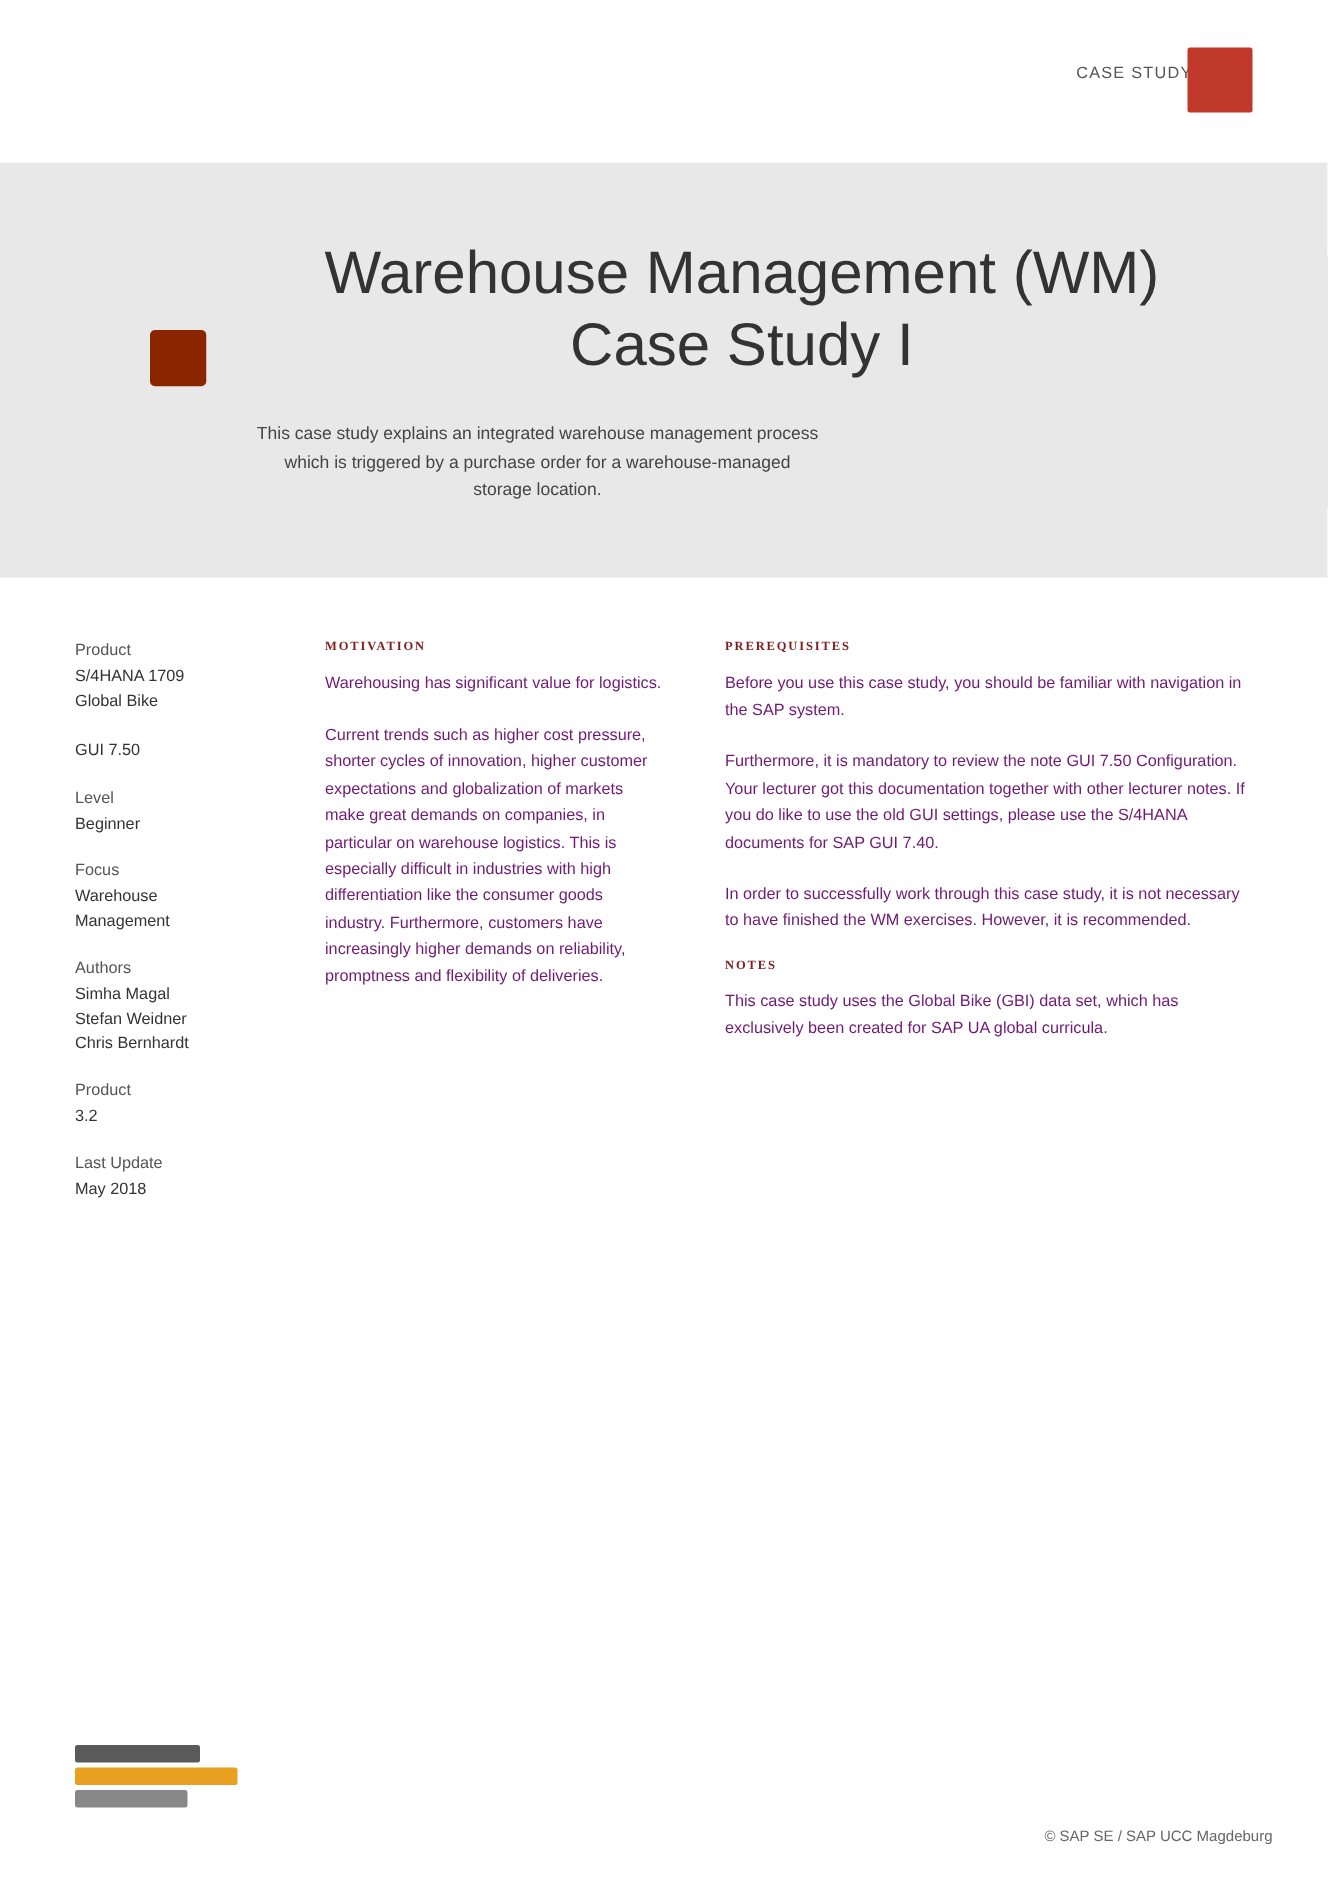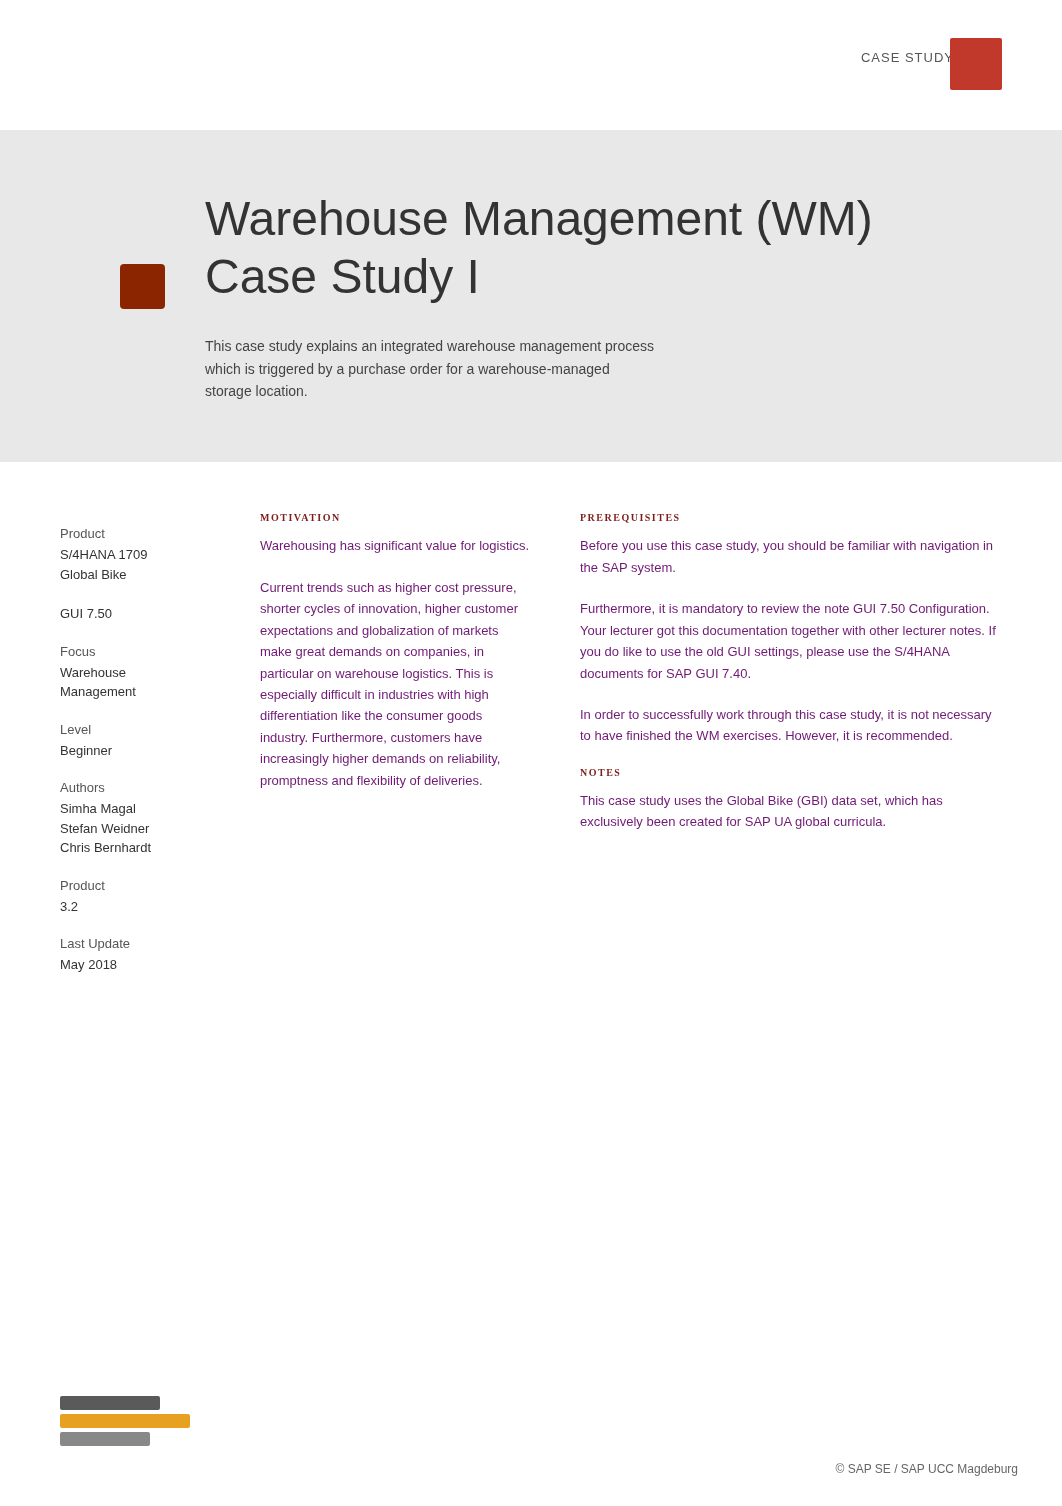--- a/index.html
+++ b/index.html
@@ -46,20 +46,21 @@
     }
 
     
     .hero-section {
       background: #e8e8e8;
       padding: 60px 80px 60px 120px;
       margin: 0;
       min-height: 320px;
       display: flex;
       align-items: center;
+      text-align: center;
     }
 
     .hero-icon {
       width: 45px;
       height: 45px;
       background: #8b2500;
       border-radius: 4px;
       flex-shrink: 0;
       margin-right: 40px;
       margin-top: -20px;
@@ -89,21 +90,20 @@
       padding: 50px 60px 60px 60px;
       display: flex;
       gap: 0;
     }
 
     
     .sidebar {
       width: 200px;
       flex-shrink: 0;
       padding-right: 20px;
-      margin-top: 14px;
     }
 
     .sidebar-section {
       margin-bottom: 20px;
     }
 
     .sidebar-label {
       font-size: 13px;
       color: #555555;
       margin-bottom: 4px;
@@ -207,28 +207,28 @@
       <div class="sidebar-label">Product</div>
       <div class="sidebar-value">S/4HANA 1709</div>
       <div class="sidebar-value">Global Bike</div>
     </div>
 
     <div class="sidebar-section">
       <div class="sidebar-value">GUI 7.50</div>
     </div>
 
     <div class="sidebar-section">
+      <div class="sidebar-label">Level</div>
+      <div class="sidebar-value">Beginner</div>
+    </div>
+
+    <div class="sidebar-section">
       <div class="sidebar-label">Focus</div>
       <div class="sidebar-value">Warehouse</div>
       <div class="sidebar-value">Management</div>
-    </div>
-
-    <div class="sidebar-section">
-      <div class="sidebar-label">Level</div>
-      <div class="sidebar-value">Beginner</div>
     </div>
 
     <div class="sidebar-section">
       <div class="sidebar-label">Authors</div>
       <div class="sidebar-value">Simha Magal</div>
       <div class="sidebar-value">Stefan Weidner</div>
       <div class="sidebar-value">Chris Bernhardt</div>
     </div>
 
     <div class="sidebar-section">

